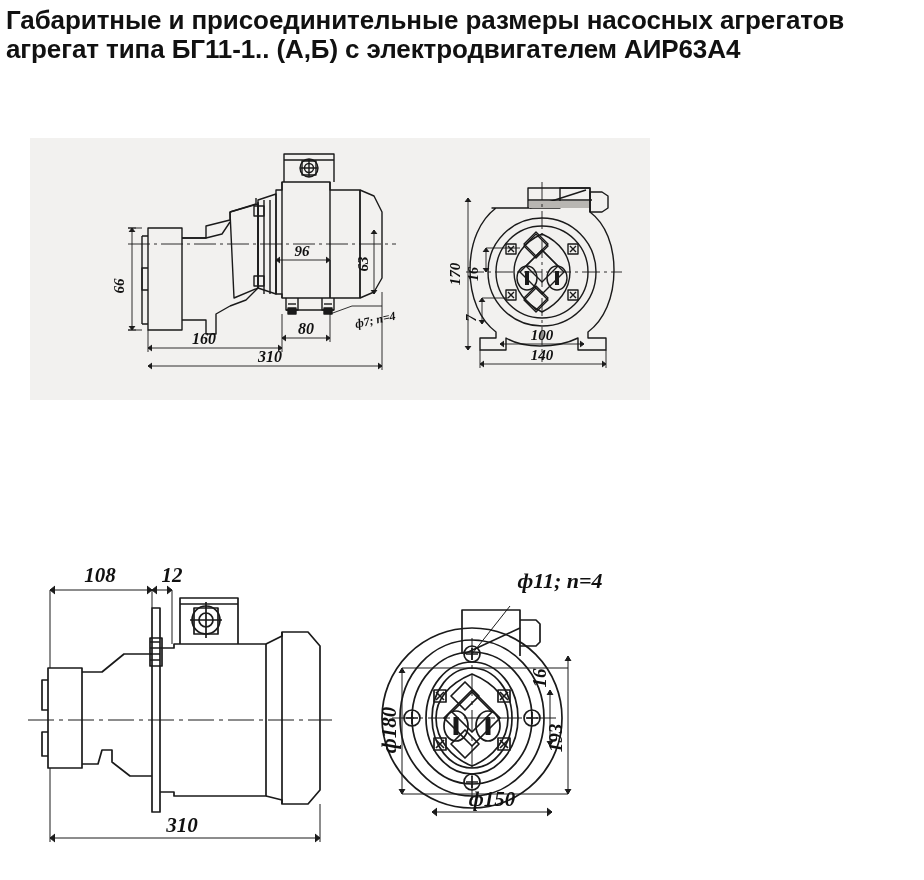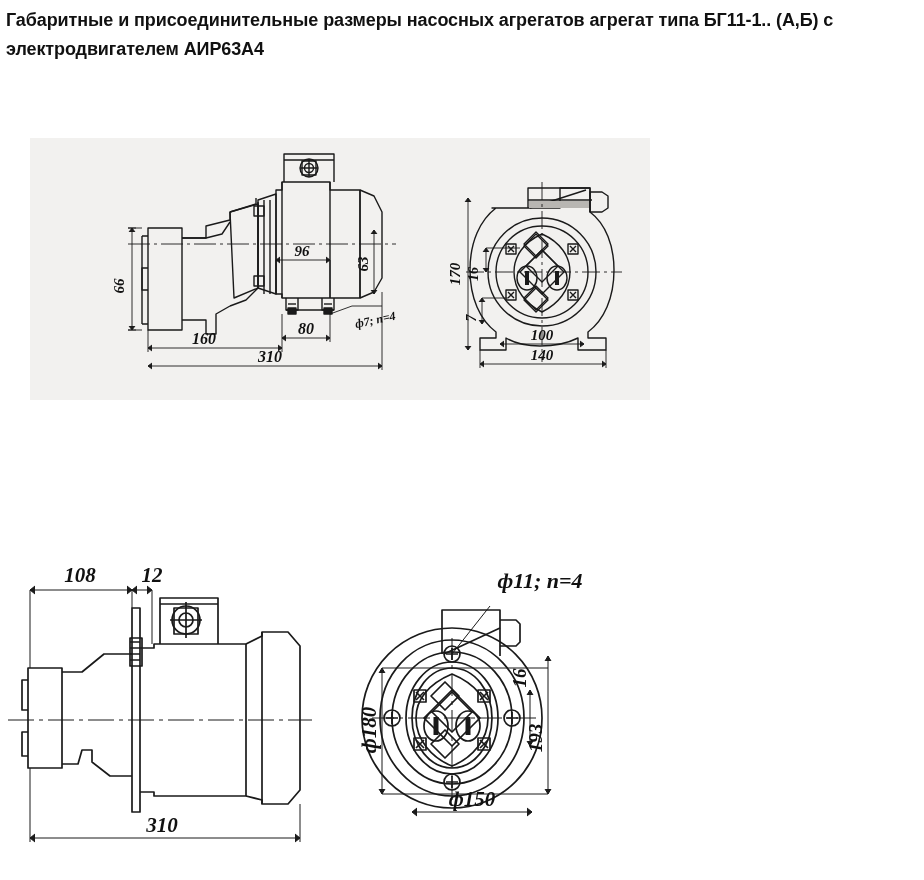--- a/index.html
+++ b/index.html
@@ -17,21 +17,21 @@
   }
   .page {
     position: relative;
     width: 924px;
     height: 880px;
     background: #ffffff;
   }
   .heading {
     position: absolute;
     font-weight: bold;
-    font-size: 18px;
+    font-size: 26px;
     line-height: 29px;
     color: #111111;
     letter-spacing: -0.1px;
     white-space: pre-line;
   }
   #heading-1 {
     left: 6px;
     top: 6px;
     width: 918px;
   }
@@ -44,21 +44,21 @@
     position: absolute;
   }
   #figure-1 {
     left: 30px;
     top: 138px;
     width: 620px;
     height: 262px;
     background: #f2f1ef;
   }
   #figure-2 {
-    left: 0;
+    left: 20px;
     top: 550px;
     width: 640px;
     height: 320px;
     background: #0ea5e9;
   }
   svg { display: block; }
   .dim-text {
     font-family: "Liberation Serif", serif;
     font-style: italic;
     font-weight: bold;

